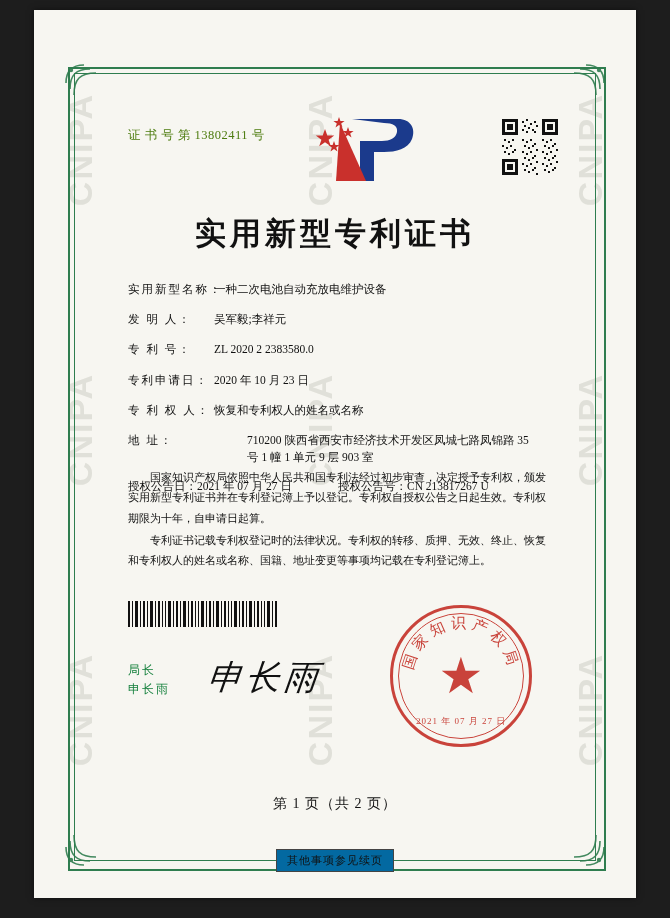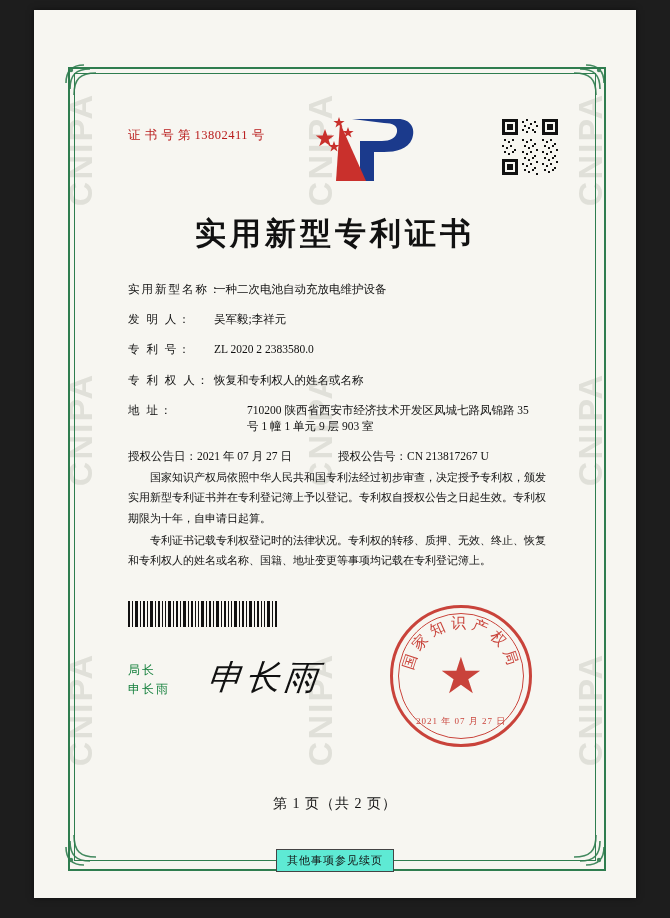--- a/index.html
+++ b/index.html
@@ -36,21 +36,21 @@
   }
   .corner{
     position:absolute;width:46px;height:46px;color:#2f7d4f;opacity:.9;
   }
 
   .content{
     position:absolute;left:56px;top:75px;width:490px;height:770px;
   }
 
   .cert-no{
-    position:absolute;left:38px;top:42px;font-size:12.5px;color:#b91c1c;
+    position:absolute;left:38px;top:42px;font-size:12.5px;color:#4d7c0f;
     letter-spacing:.5px;
   }
 
   
   .logo{position:absolute;left:222px;top:26px;width:110px;height:78px;}
 
   
   .qr{position:absolute;right:22px;top:34px;width:56px;height:56px;}
   .qr svg{display:block;}
 
@@ -113,21 +113,21 @@
   .page-no{
     position:absolute;left:0;right:0;top:710px;text-align:center;font-size:14px;color:#111;
     letter-spacing:1px;
   }
 
   .footnote{
     position:absolute;left:0;right:0;top:764px;text-align:center;
   }
   .footnote span{
     display:inline-block;border:1px solid #444;padding:3px 10px;font-size:11px;color:#111;
-    letter-spacing:1px;background:#5eead4;text-align:center;
+    letter-spacing:1px;background:#0369a1;text-align:center;
   }
 </style>
 </head>
 <body>
 
 <div id="page">
 
   <div class="paper">
 
     <div class="wm" style="left:-10px;top:120px;">CNIPA</div>
@@ -282,20 +282,24 @@
         <div class="row">
           <span class="lbl">发 明 人：</span>
           <span class="val">吴军毅;李祥元</span>
         </div>
 
         <div class="row">
           <span class="lbl">专 利 号：</span>
           <span class="val">ZL 2020 2 2383580.0</span>
         </div>
 
+        <div class="row">
+          <span class="lbl">专利申请日：</span>
+          <span class="val">2020 年 10 月 23 日</span>
+        </div>
 
         <div class="row">
           <span class="lbl">专 利 权 人：</span>
           <span class="val">恢复和专利权人的姓名或名称</span>
         </div>
 
         <div class="row">
           <span class="lbl">地 址：</span>
           <span class="val">
             <span class="val2">710200 陕西省西安市经济技术开发区凤城七路凤锦路 35</span>

